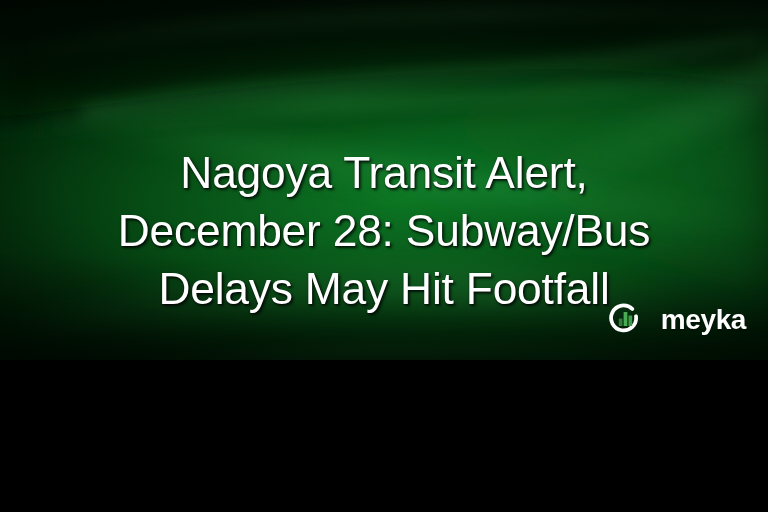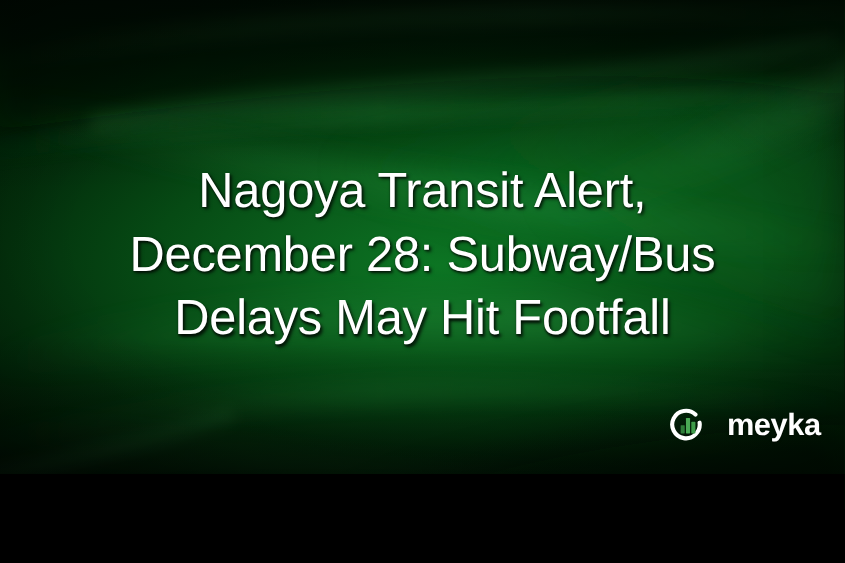--- a/index.html
+++ b/index.html
@@ -4,21 +4,21 @@
 <style>
   html, body {
     margin: 0;
     padding: 0;
     background: #000;
   }
 
   #canvas {
     position: relative;
     width: 768px;
-    height: 431px;
+    height: 360px;
     overflow: hidden;
     background: #021805;
     font-family: "Liberation Sans", sans-serif;
   }
 
   
   .bg-base {
     position: absolute;
     inset: 0;
     background:
@@ -62,21 +62,21 @@
     white-space: pre-line;
     transform: scaleX(0.985);
   }
 
   
   .logo {
     position: absolute;
     right: 22px;
     bottom: 26px;
     display: flex;
-    align-items: center;
+    align-items: flex-end;
     gap: 20px;
     height: 38px;
   }
   .logo-mark {
     width: 32px;
     height: 32px;
     flex: 0 0 32px;
     display: block;
   }
   .logo-word {

